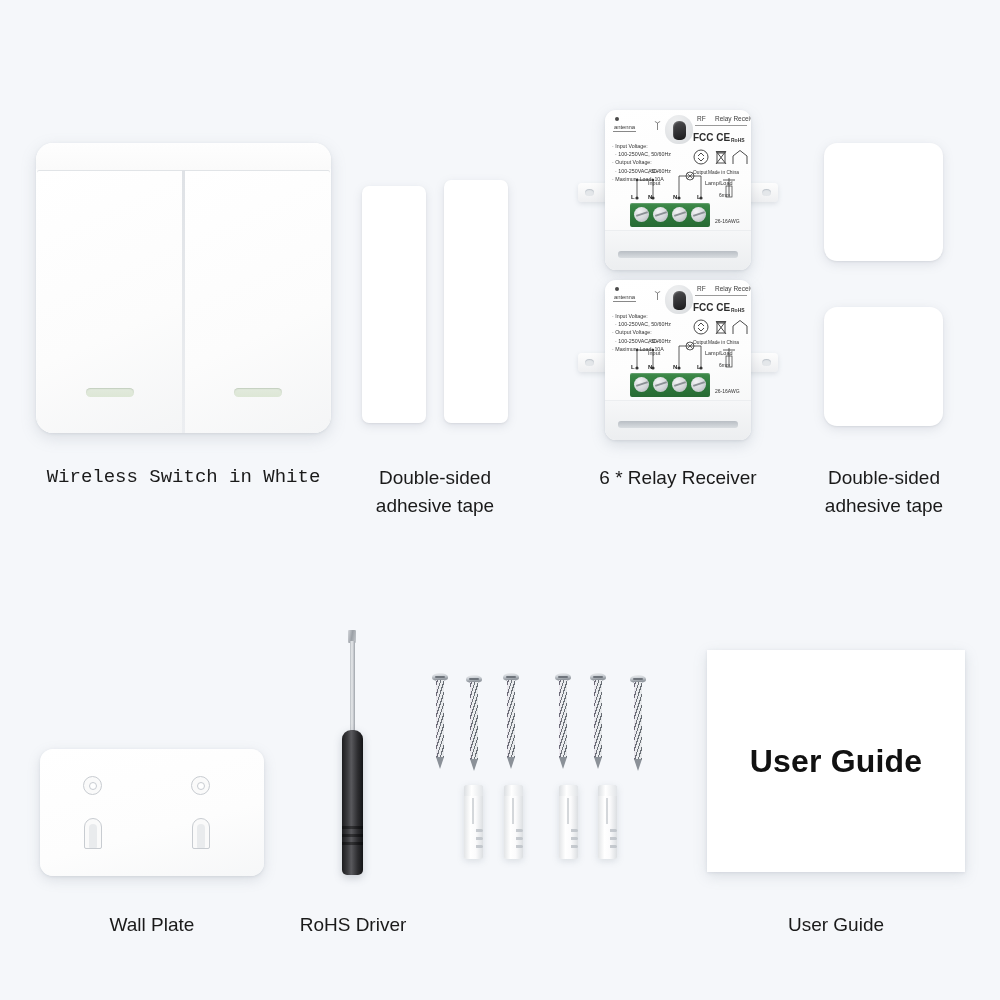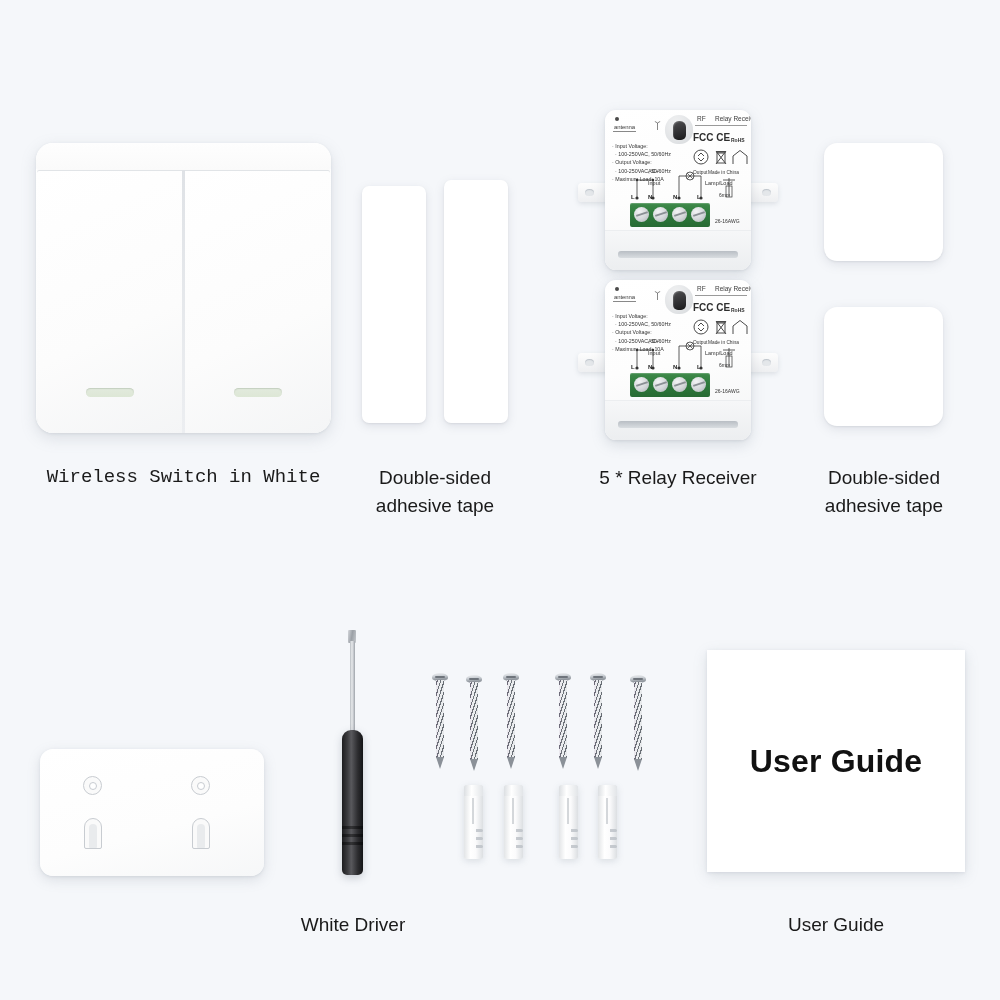--- a/index.html
+++ b/index.html
@@ -691,46 +691,47 @@
           <div class="terminal-screw" style="left:42px;"></div>
           <div class="terminal-screw" style="left:61px;"></div>
         </div>
       </div>
       <div class="relay-base">
         <div class="relay-slot"></div>
       </div>
     </div>
   </div>
 
-  <div class="caption" style="left:566px; top:464px; width:224px;">5 * Relay Receiver</div>
+  <div class="caption" style="left:566px; top:464px; width:224px;">6 * Relay Receiver</div>
 
   <div class="tape-square q1"></div>
   <div class="tape-square q2"></div>
   <div class="caption" style="left:800px; top:464px; width:168px;">
     <div>Double-sided</div>
     <div>adhesive tape</div>
   </div>
 
   <div class="wall-plate">
     <div class="plate-hole h1"></div>
     <div class="plate-hole h2"></div>
     <div class="plate-slot s1"></div>
     <div class="plate-slot s2"></div>
   </div>
+  <div class="caption" style="left:40px; top:911px; width:224px;">Wall Plate</div>
 
   <div class="screwdriver">
     <div class="sd-tip"></div>
     <div class="sd-shaft"></div>
     <div class="sd-handle">
       <div class="sd-grip" style="top:96px;"></div>
       <div class="sd-grip" style="top:104px;"></div>
       <div class="sd-grip" style="top:112px;"></div>
     </div>
   </div>
-  <div class="caption" style="left:270px; top:911px; width:166px;">White Driver</div>
+  <div class="caption" style="left:270px; top:911px; width:166px;">RoHS Driver</div>
 
   <div class="screw" style="left:432px; top:673px;">
     <div class="screw-head"></div>
     <div class="screw-shank"></div>
     <div class="screw-point"></div>
   </div>
   <div class="screw" style="left:466px; top:675px;">
     <div class="screw-head"></div>
     <div class="screw-shank"></div>
     <div class="screw-point"></div>

